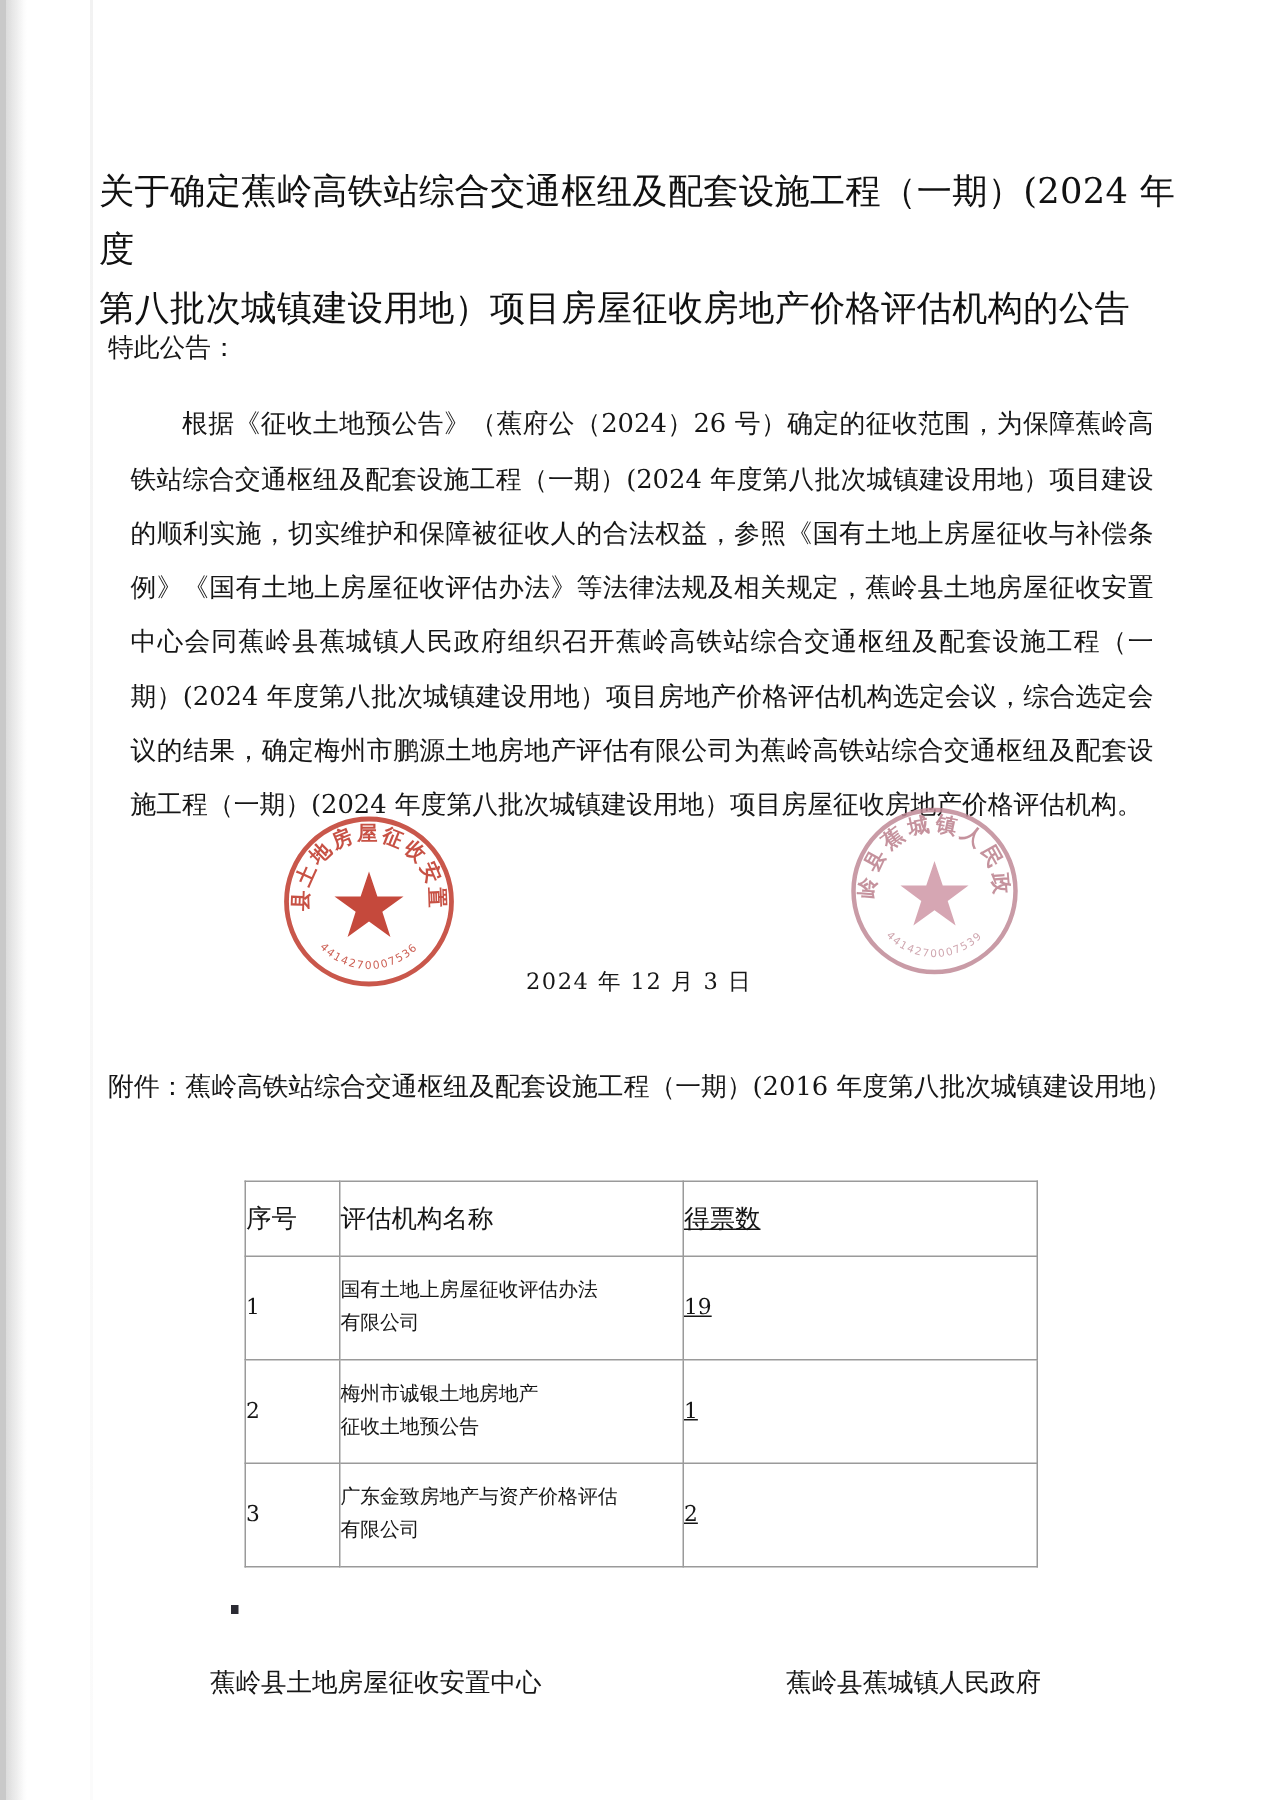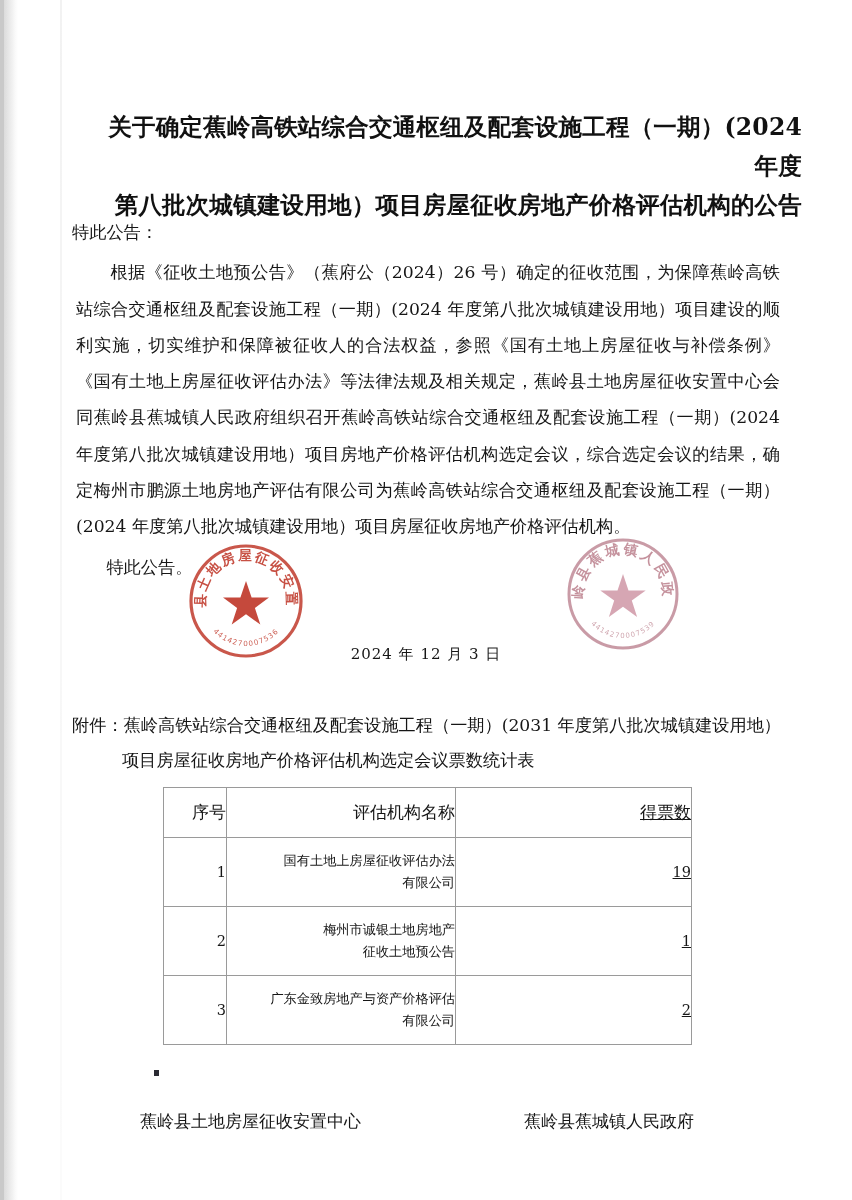--- a/index.html
+++ b/index.html
@@ -25,39 +25,39 @@
   }
   .fold{
     position:absolute;left:60px;top:0;width:2px;height:100%;
     background:linear-gradient(180deg,rgba(0,0,0,.05),rgba(0,0,0,.015));
     pointer-events:none;
   }
   .content{position:absolute;left:0;top:0;width:852px;height:1200px;}
 
   
   .title{
-    position:absolute;left:80px;top:108px;width:722px;
-    text-align:right;
+    position:absolute;left:66px;top:108px;width:722px;
+    text-align:left;
     font-size:23.5px;line-height:39px;
-    font-weight:bold;
+    font-weight:normal;
     letter-spacing:.2px;
     color:#111;
   }
   .title .ln{display:block;}
 
   
   .body-block{
     position:absolute;left:72px;top:214px;width:712px;
     font-size:17.2px;
     line-height:36.3px;
     color:#161616;
   }
   .salutation{margin:0;}
   .para{
-    margin:4px;
+    margin:15px;
     text-indent:2em;
     text-align:justify;
     text-align-last:left;
     text-justify:inter-ideograph;
   }
   .para-notice{margin:0;text-indent:2em;}
 
   
   .sign-area{position:absolute;left:0;top:520px;width:852px;height:170px;}
   .sign-line{
@@ -90,21 +90,21 @@
 
   
   .tbl-wrap{position:absolute;left:163px;top:787px;width:525px;}
   table.vote{
     border-collapse:collapse;
     width:525px;
     table-layout:fixed;
   }
   table.vote td, table.vote th{
     border:1px solid #9a9a9a;
-    text-align:right;
+    text-align:left;
     vertical-align:middle;
     color:#161616;
     font-weight:normal;
     padding:0;
   }
   table.vote thead th{
     height:49px;
     font-size:17px;
   }
   table.vote tbody td{
@@ -134,21 +134,20 @@
 <div class="content">
 
   <div class="title">
     <span class="ln">关于确定蕉岭高铁站综合交通枢纽及配套设施工程（一期）(2024 年度</span>
     <span class="ln">第八批次城镇建设用地）项目房屋征收房地产价格评估机构的公告</span>
   </div>
 
   <div class="body-block">
     <p class="salutation">特此公告：</p>
     <p class="para">根据《征收土地预公告》（蕉府公（2024）26 号）确定的征收范围，为保障蕉岭高铁站综合交通枢纽及配套设施工程（一期）(2024 年度第八批次城镇建设用地）项目建设的顺利实施，切实维护和保障被征收人的合法权益，参照《国有土地上房屋征收与补偿条例》《国有土地上房屋征收评估办法》等法律法规及相关规定，蕉岭县土地房屋征收安置中心会同蕉岭县蕉城镇人民政府组织召开蕉岭高铁站综合交通枢纽及配套设施工程（一期）(2024 年度第八批次城镇建设用地）项目房地产价格评估机构选定会议，综合选定会议的结果，确定梅州市鹏源土地房地产评估有限公司为蕉岭高铁站综合交通枢纽及配套设施工程（一期）(2024 年度第八批次城镇建设用地）项目房屋征收房地产价格评估机构。</p>
-    <p class="para-notice">特此公告。</p>
   </div>
 
   <div class="sign-area">
 
     <div class="seal" style="left:187px;top:22px;width:118px;height:118px;">
       <svg width="118" height="118" viewBox="0 0 118 118" aria-hidden="true">
         <defs>
           <path id="arcL" d="M 18,59 A 41,41 0 1 1 100,59" fill="none"></path>
           <path id="arcLb" d="M 14,59 A 45,45 0 1 0 104,59" fill="none"></path>
         </defs>
@@ -180,22 +179,21 @@
       </svg>
     </div>
 
     <div class="sign-line sign-left">蕉岭县土地房屋征收安置中心</div>
     <div class="sign-line sign-right">蕉岭县蕉城镇人民政府</div>
   </div>
 
   <div class="date-line">2024 年 12 月 3 日</div>
 
   <div class="attach">
-    <span class="l1">附件：蕉岭高铁站综合交通枢纽及配套设施工程（一期）(2031 年度第八批次城镇建设用地）</span>
-    <span class="l2">项目房屋征收房地产价格评估机构选定会议票数统计表</span>
+    <span class="l1">附件：蕉岭高铁站综合交通枢纽及配套设施工程（一期）(2016 年度第八批次城镇建设用地）</span>
   </div>
 
   <div class="tbl-wrap">
     <table class="vote">
       <thead>
         <tr>
           <th class="c-no">序号</th>
           <th class="c-name">评估机构名称</th>
           <th class="c-votes">得票数</th>
         </tr>

